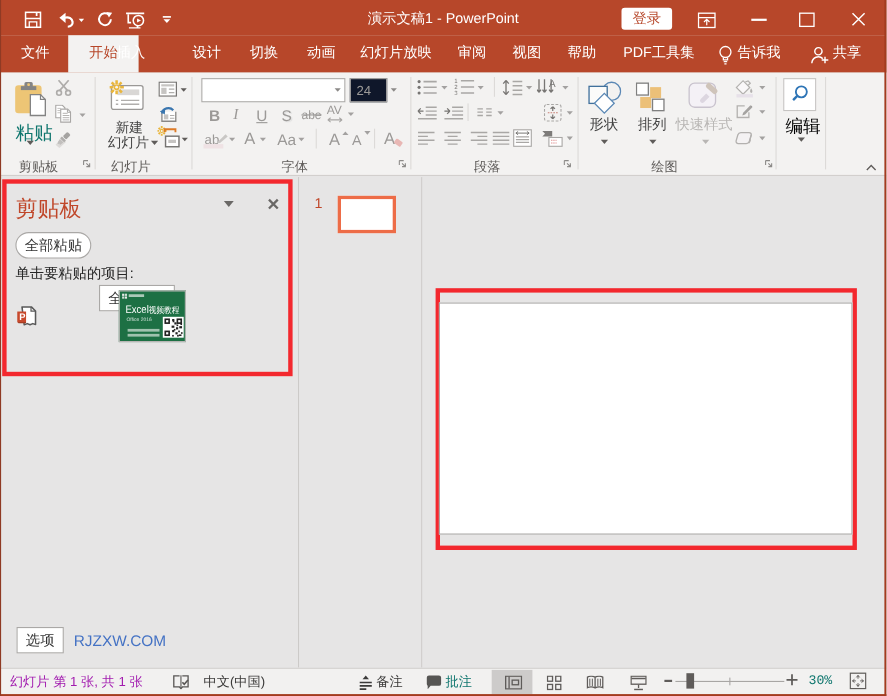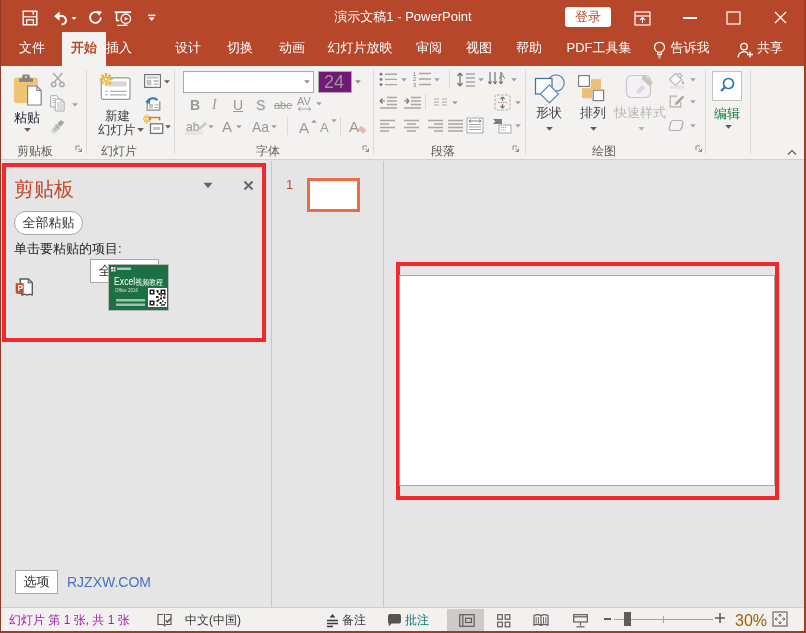--- a/index.html
+++ b/index.html
@@ -78,21 +78,21 @@
 
 <div class="abs" style="left:683px;top:17px;width:14px;height:2px;background:#fff;"></div>
 <svg class="abs" style="left:726px;top:11px" width="15" height="14">
     <rect x="1" y="1" width="13" height="12" fill="none" stroke="#fff" stroke-width="1.2"></rect>
   </svg>
 <svg class="abs" style="left:773px;top:10px" width="15" height="15">
     <path d="M2 2 L13 13 M13 2 L2 13" stroke="#fff" stroke-width="1.3"></path>
   </svg>
 
 <div class="tab" style="left:8px;width:48px;">文件</div>
-<div class="tab tabsel" style="left:62px;width:44px;font-weight:bold;">开始</div>
+<div class="tab tabsel" style="left:62px;width:64px;">开始</div>
 <div class="tab" style="left:95px;width:48px;">插入</div>
 <div class="tab" style="left:164px;width:48px;">设计</div>
 <div class="tab" style="left:216px;width:48px;">切换</div>
 <div class="tab" style="left:268px;width:48px;">动画</div>
 <div class="tab" style="left:320px;width:80px;">幻灯片放映</div>
 <div class="tab" style="left:405px;width:48px;">审阅</div>
 <div class="tab" style="left:455px;width:48px;">视图</div>
 <div class="tab" style="left:505px;width:48px;">帮助</div>
 <div class="tab" style="left:556px;width:86px;">PDF工具集</div>
 <svg class="abs" style="left:652px;top:41px" width="15" height="19" viewBox="0 0 15 19">
@@ -141,21 +141,21 @@
   </svg>
 
 <svg class="abs" style="left:13px;top:73px" width="30" height="34" viewBox="0 0 30 34">
   <rect x="0.8" y="4.5" width="24" height="25.5" rx="3" fill="#edc575"></rect>
   <rect x="9.2" y="1.6" width="7.6" height="5" rx="1.5" fill="#848484"></rect>
   <circle cx="13" cy="4" r="1.3" fill="#edc575"></circle>
   <rect x="6" y="5.3" width="14" height="3.6" fill="#848484"></rect>
   <path d="M14.6 13 h9.2 l4.4 4.4 V32 h-13.6 z" fill="#fff" stroke="#838383" stroke-width="1.2"></path>
   <path d="M23.8 13 v4.4 h4.4" fill="none" stroke="#838383" stroke-width="1.1"></path>
 </svg>
-<div class="abs" style="left:14px;top:109px;font-size:13px;color:#0f172a;">粘贴</div>
+<div class="abs" style="left:14px;top:109px;font-size:17px;color:#0f766e;">粘贴</div>
 <svg class="abs" style="left:23px;top:127px" width="9" height="6" viewBox="0 0 9 6">
     <path d="M1.2 1 h6.6 L4.5 4.8 z" fill="#5f5c5a"></path>
   </svg>
 
 <svg class="abs" style="left:50px;top:72px" width="16" height="16" viewBox="0 0 16 16">
   <g stroke="#aeacaa" fill="none" stroke-width="1.5">
     <path d="M3.2 1 L11.6 10.6 M12.4 1 L4 10.6"></path>
     <circle cx="3.7" cy="12.4" r="2.2"></circle>
     <circle cx="11.9" cy="12.4" r="2.2"></circle>
   </g>
@@ -236,21 +236,21 @@
   <rect x="10" y="13" width="7" height="3" fill="#c6c4c2"></rect>
 </svg>
 <svg class="abs" style="left:164px;top:124px" width="8" height="6" viewBox="0 0 8 6">
     <path d="M1.2 1.2 h5.6 L4 4.4 z" fill="#5f5c5a"></path>
   </svg>
 
 <div class="abs" style="left:183px;top:71px;width:131px;height:22px;background:#fff;border:1px solid #acaaa8;"></div>
 <svg class="abs" style="left:303px;top:79px" width="8" height="6" viewBox="0 0 8 6">
     <path d="M1.2 1.2 h5.6 L4 4.4 z" fill="#8c8a88"></path>
   </svg>
-<div class="abs" style="left:318px;top:71px;width:34px;height:22px;background:#701a75;border:1px solid #acaaa8;font-size:18px;color:#9b9997;line-height:20px;text-indent:5px;">24</div>
+<div class="abs" style="left:318px;top:71px;width:34px;height:22px;background:#0f172a;border:1px solid #acaaa8;font-size:12px;color:#9b9997;line-height:20px;text-indent:5px;">24</div>
 <svg class="abs" style="left:354px;top:79px" width="8" height="6" viewBox="0 0 8 6">
     <path d="M1.2 1.2 h5.6 L4 4.4 z" fill="#8c8a88"></path>
   </svg>
 
 <div class="abs gray" style="left:190px;top:97px;font-size:14px;font-weight:bold;">B</div>
 <div class="abs gray" style="left:212px;top:97px;font-size:14px;font-style:italic;font-family:'Liberation Serif',serif;">I</div>
 <div class="abs gray" style="left:233px;top:97px;font-size:14px;text-decoration:underline;">U</div>
 <div class="abs gray" style="left:256px;top:97px;font-size:14px;text-shadow:1px 1px 1px #ddd;">S</div>
 <div class="abs gray" style="left:274px;top:99px;font-size:11px;text-decoration:line-through;">abe</div>
 <div class="abs gray" style="left:297px;top:95px;font-size:11px;">AV</div>
@@ -456,21 +456,21 @@
 </svg>
 <svg class="abs" style="left:689px;top:123px" width="8" height="6" viewBox="0 0 8 6">
     <path d="M1.2 1.2 h5.6 L4 4.4 z" fill="#a3a1a0"></path>
   </svg>
 
 <div class="abs" style="left:712px;top:71px;width:30px;height:30px;background:#fff;border:1px solid #c6c4c2;"></div>
 <svg class="abs" style="left:719px;top:77px" width="17" height="17" viewBox="0 0 17 17">
   <circle cx="9.5" cy="6.5" r="5" fill="none" stroke="#2e75b6" stroke-width="1.7"></circle>
   <path d="M5.8 10.2 L2 14" stroke="#2e75b6" stroke-width="2.2"></path>
 </svg>
-<div class="abs" style="left:714px;top:105px;font-size:13px;color:#15803d;">编辑</div>
+<div class="abs" style="left:714px;top:105px;font-size:16px;color:#000000;">编辑</div>
 <svg class="abs" style="left:724px;top:124px" width="9" height="6" viewBox="0 0 9 6">
     <path d="M1.2 1 h6.6 L4.5 4.8 z" fill="#5f5c5a"></path>
   </svg>
 
 <div class="abs" id="leftpane"></div>
 <div class="abs" id="thumbpane"></div>
 <div class="abs" id="mainarea"></div>
 <div class="abs" id="scrollbar"></div>
 <div class="abs" id="statusbar"></div>
 
@@ -592,21 +592,21 @@
   </g>
 </svg>
 
 <div class="abs" style="left:604px;top:618px;width:7px;height:2px;background:#5f5c5a;"></div>
 <div class="abs" style="left:614px;top:619px;width:99px;height:1px;background:#a8a6a4;"></div>
 <div class="abs" style="left:663px;top:616px;width:1px;height:7px;background:#a8a6a4;"></div>
 <div class="abs" style="left:624px;top:612px;width:7px;height:14px;background:#5f5c5a;"></div>
 <svg class="abs" style="left:714px;top:612px" width="12" height="12" viewBox="0 0 12 12">
     <path d="M6 1 v10 M1 6 h10" stroke="#5f5c5a" stroke-width="1.6"></path>
   </svg>
-<div class="abs" style="left:735px;top:612px;font-size:16px;color:#a16207;">30%</div>
+<div class="abs" style="left:735px;top:612px;font-size:12px;color:#0f766e;font-family:Liberation Mono, monospace;">30%</div>
 <svg class="abs" style="left:772px;top:611px" width="16" height="16" viewBox="0 0 16 16">
   <g fill="none" stroke="#5f5c5a" stroke-width="1.1">
     <rect x="1" y="1" width="14" height="14"></rect>
     <path d="M8 3 v3 M8 13 v-3 M3 8 h3 M13 8 h-3 M8 3 l-1.5 1.8 M8 3 l1.5 1.8 M8 13 l-1.5-1.8 M8 13 l1.5-1.8 M3 8 l1.8-1.5 M3 8 l1.8 1.5 M13 8 l-1.8-1.5 M13 8 l-1.8 1.5" stroke-width="0.9"></path>
   </g>
 </svg>
 
 <div class="abs" id="winbottom"></div>
 <div class="abs" id="winright"></div>
 <div class="abs" id="winleft"></div>

